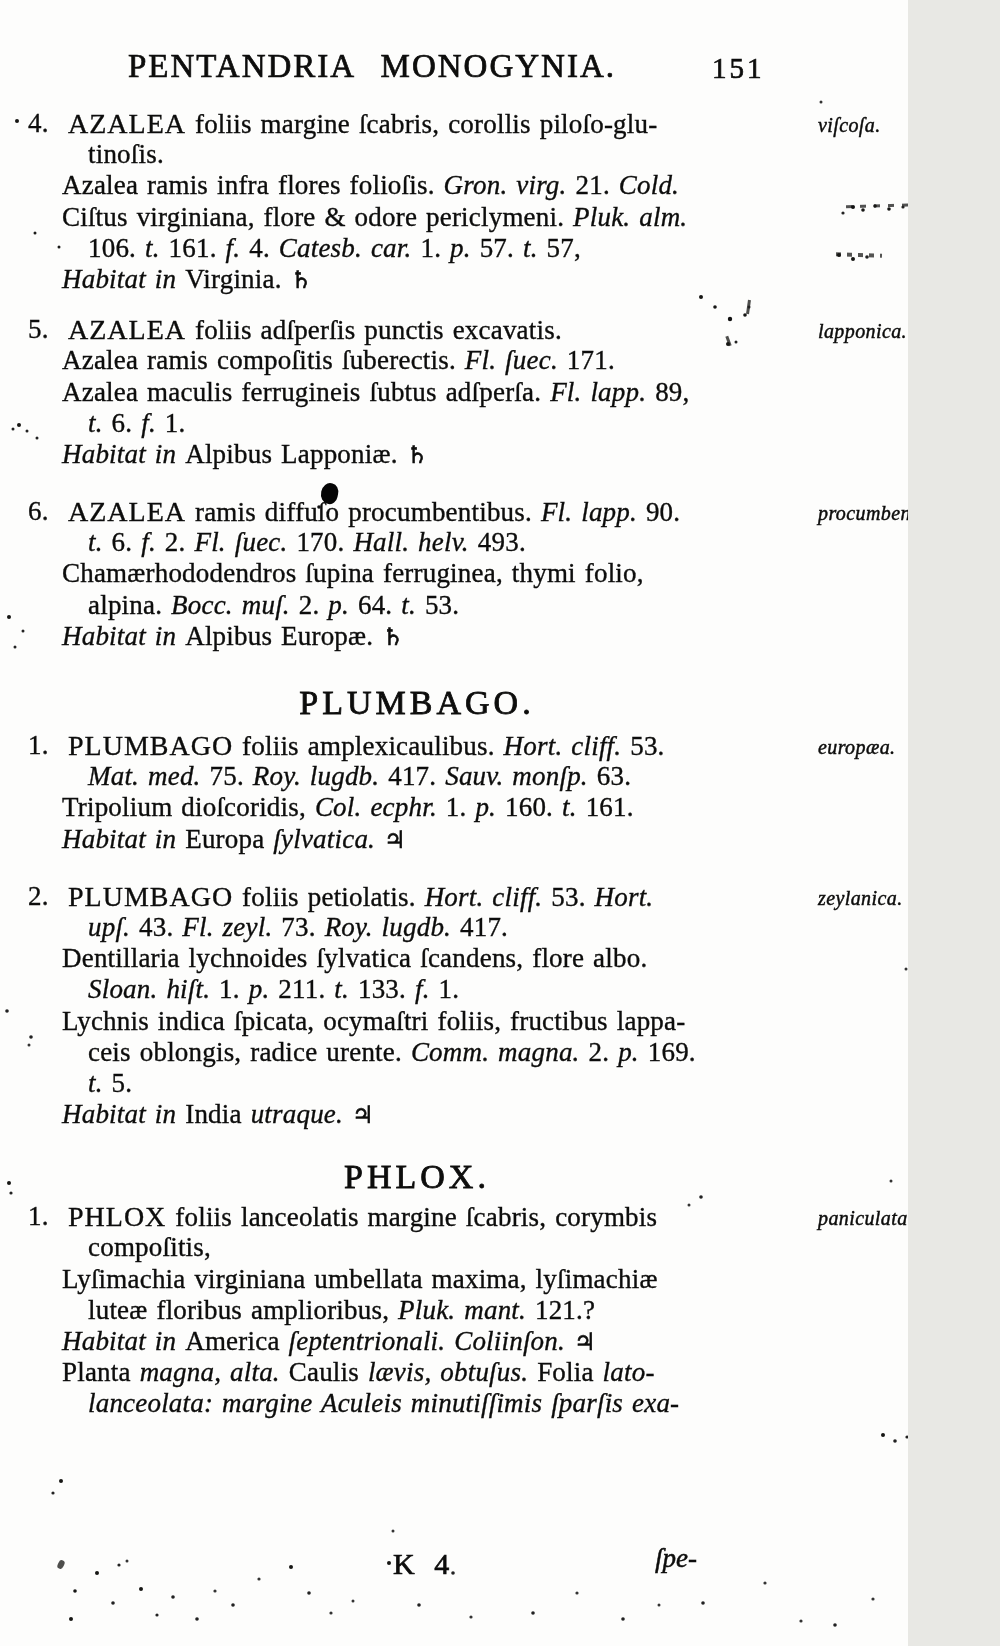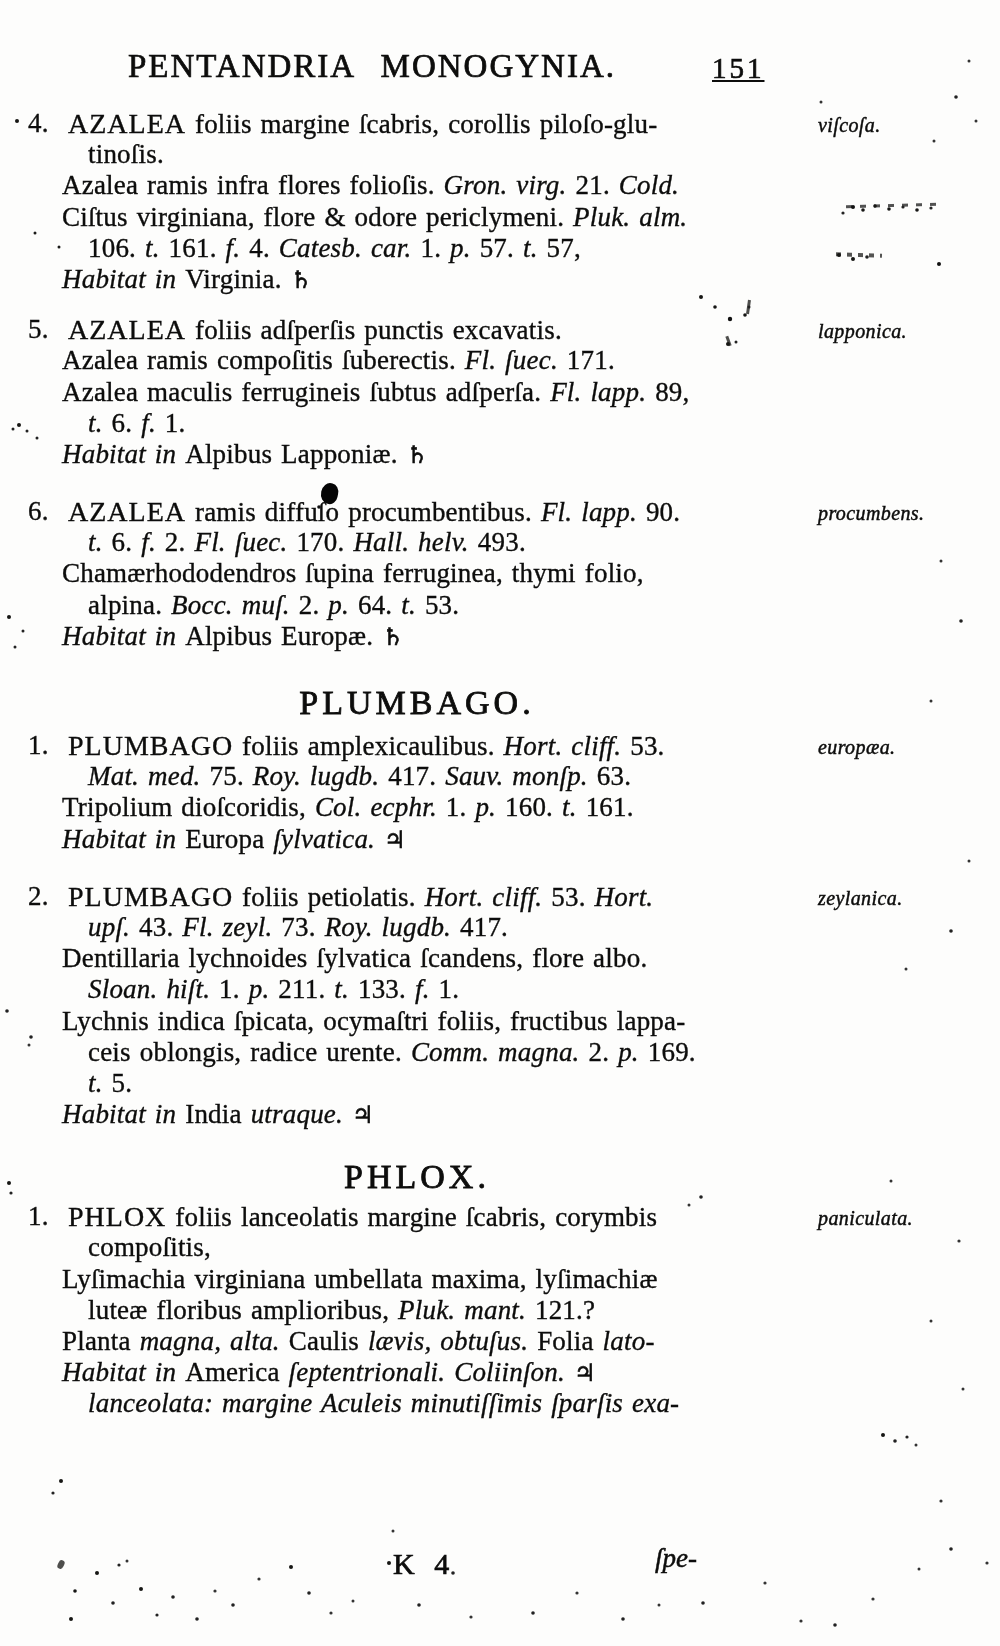--- a/index.html
+++ b/index.html
@@ -1,30 +1,30 @@
 <!DOCTYPE html>
 <html><head>
 <meta charset="utf-8">
 <style>
   html,body{margin:0;padding:0;background:#e8e8e4;}
   #page{
-    position:relative; width:1000px; height:1646px; overflow:hidden;
+    position:relative; width:908px; height:1646px; overflow:hidden;
     background:#fdfdfc; color:#0d0d0c;
     font-family:"Liberation Serif","DejaVu Serif",serif;
     -webkit-text-stroke:0.35px currentColor;
   }
   
   .running-head{
     position:absolute; left:128px; top:48px; white-space:nowrap;
     font-size:33px; letter-spacing:2px; word-spacing:16px;
     -webkit-text-stroke:0.7px currentColor;
   }
   .page-number{
     position:absolute; left:712px; top:52px; font-size:29px;
-    letter-spacing:3px;text-decoration:underline; -webkit-text-stroke:0.7px currentColor;
+    letter-spacing:3px; -webkit-text-stroke:0.7px currentColor;
   }
   
   #col{position:absolute; left:0; top:108px; width:1000px;}
   #col > *:nth-child(1){margin-top:0}
   #col > *:nth-child(2){margin-top:19px}
   #col > *:nth-child(3){margin-top:26px}
   #col > *:nth-child(4){margin-top:31px}
   #col > *:nth-child(5){margin-top:7px}
   #col > *:nth-child(6){margin-top:26px}
   #col > *:nth-child(7){margin-top:27px}
@@ -149,22 +149,22 @@
         <div class="ln ln-b"><span class="seg-r">ceis oblongis, radice urente. </span><span class="seg-i">Comm. magna. </span><span class="seg-r">2. </span><span class="seg-i">p. </span><span class="seg-r">169.</span></div>
         <div class="ln ln-b"><span class="seg-i">t. </span><span class="seg-r">5.</span></div>
         <div class="ln ln-a"><span class="seg-i">Habitat in </span><span class="seg-r">India </span><span class="seg-i">utraque. </span><span class="seg-sym">♃</span></div>
       </div>
       <div class="heading">PHLOX.</div>
       <div class="entry">
         <div class="ln ln-num"><span class="num">1.</span><span class="seg-caps">PHLOX</span><span class="seg-r"> foliis lanceolatis margine ſcabris, corymbis</span><span class="margin-note">paniculata.</span></div>
         <div class="ln ln-b"><span class="seg-r">compoſitis,</span></div>
         <div class="ln ln-a"><span class="seg-r">Lyſimachia virginiana umbellata maxima, lyſimachiæ</span></div>
         <div class="ln ln-b"><span class="seg-r">luteæ floribus amplioribus, </span><span class="seg-i">Pluk. mant. </span><span class="seg-r">121.?</span></div>
+        <div class="ln ln-a"><span class="seg-i">Habitat in </span><span class="seg-r">America </span><span class="seg-i">ſeptentrionali. Coliinſon. </span><span class="seg-sym">♃</span></div>
         <div class="ln ln-a"><span class="seg-r">Planta </span><span class="seg-i">magna, alta. </span><span class="seg-r">Caulis </span><span class="seg-i">lævis, obtuſus. </span><span class="seg-r">Folia </span><span class="seg-i">lato-</span></div>
-        <div class="ln ln-a"><span class="seg-i">Habitat in </span><span class="seg-r">America </span><span class="seg-i">ſeptentrionali. Coliinſon. </span><span class="seg-sym">♃</span></div>
         <div class="ln ln-b"><span class="seg-i">lanceolata: margine Aculeis minutiſſimis ſparſis exa-</span></div>
       </div>
     </main>
 
   <div class="ink-blot"></div>
   <div class="smudge smudge-1"></div>
   <div class="smudge smudge-2"></div>
   <div class="smudge smudge-3"></div>
   <div class="smudge smudge-4"></div>
   <div class="smudge smudge-5"></div>

